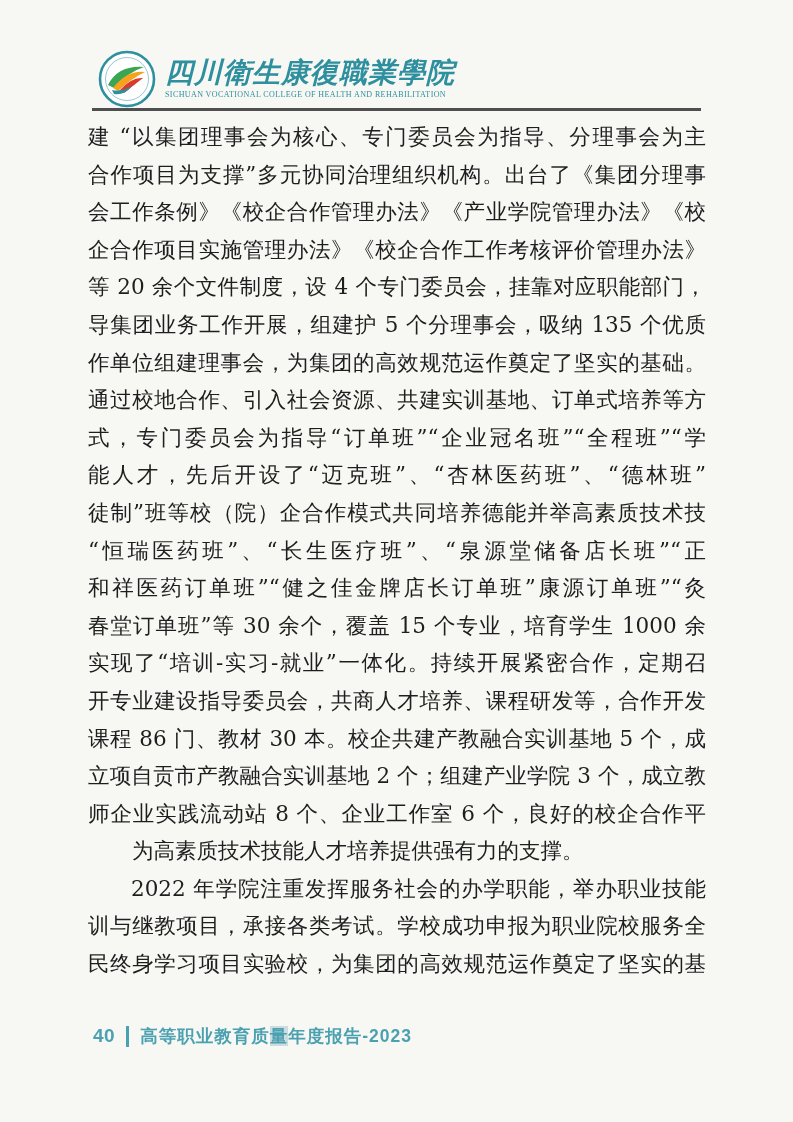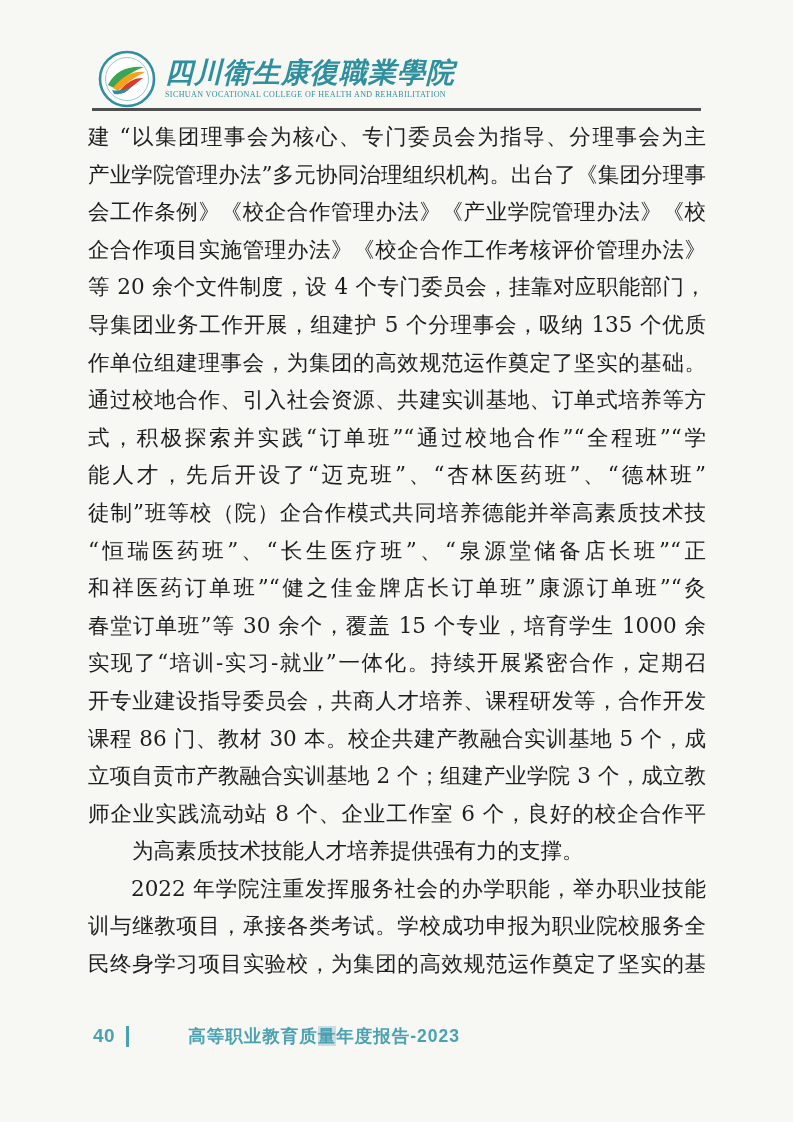--- a/index.html
+++ b/index.html
@@ -102,21 +102,21 @@
     top: 1024px;
     display: flex;
     align-items: center;
     gap: 11px;
     font-family: "Liberation Sans", sans-serif;
     font-weight: bold;
     color: #4ba1b0;
   }
   .page-number { font-size: 19px; letter-spacing: 0.5px; }
   .footer-bar { width: 3px; height: 21px; background: #4ba1b0; }
-  .report-title { font-size: 17.5px; letter-spacing: 1px; white-space: nowrap; margin-left: 48px; }
+  .report-title { font-size: 17.5px; letter-spacing: 1px; white-space: nowrap; }
   .report-title .hl { background: #ccdde2; }
 </style>
 </head>
 <body>
 
 <div class="page">
 
   <div class="header">
     <div class="logo-group">
       <svg class="emblem" viewBox="0 0 58 58" xmlns="http://www.w3.org/2000/svg">
@@ -130,28 +130,28 @@
       <div class="logo-text-block">
         <div class="college-name-zh">四川衛生康復職業學院</div>
         <div class="college-name-en">SICHUAN VOCATIONAL COLLEGE OF HEALTH AND REHABILITATION</div>
       </div>
     </div>
   </div>
   <div class="header-rule"></div>
 
   <div class="body-text">
       <div class="body-line">建 “以集团理事会为核心、专门委员会为指导、分理事会为主体、</div>
-      <div class="body-line">产业学院管理办法”多元协同治理组织机构。出台了《集团分理事</div>
+      <div class="body-line">合作项目为支撑”多元协同治理组织机构。出台了《集团分理事</div>
       <div class="body-line">会工作条例》《校企合作管理办法》《产业学院管理办法》《校</div>
       <div class="body-line">企合作项目实施管理办法》《校企合作工作考核评价管理办法》</div>
       <div class="body-line">等 20 余个文件制度，设 4 个专门委员会，挂靠对应职能部门，指</div>
       <div class="body-line">导集团业务工作开展，组建护 5 个分理事会，吸纳 135 个优质合</div>
       <div class="body-line">作单位组建理事会，为集团的高效规范运作奠定了坚实的基础。</div>
       <div class="body-line">通过校地合作、引入社会资源、共建实训基地、订单式培养等方</div>
-      <div class="body-line">式，积极探索并实践“订单班”“通过校地合作”“全程班”“学</div>
+      <div class="body-line">式，专门委员会为指导“订单班”“企业冠名班”“全程班”“学</div>
       <div class="body-line">能人才，先后开设了“迈克班”、“杏林医药班”、“德林班”</div>
       <div class="body-line">徒制”班等校（院）企合作模式共同培养德能并举高素质技术技</div>
       <div class="body-line">“恒瑞医药班”、“长生医疗班”、“泉源堂储备店长班”“正</div>
       <div class="body-line">和祥医药订单班”“健之佳金牌店长订单班”康源订单班”“灸</div>
       <div class="body-line">春堂订单班”等 30 余个，覆盖 15 个专业，培育学生 1000 余名，</div>
       <div class="body-line">实现了“培训-实习-就业”一体化。持续开展紧密合作，定期召</div>
       <div class="body-line">开专业建设指导委员会，共商人才培养、课程研发等，合作开发</div>
       <div class="body-line">课程 86 门、教材 30 本。校企共建产教融合实训基地 5 个，成功</div>
       <div class="body-line">立项自贡市产教融合实训基地 2 个；组建产业学院 3 个，成立教</div>
       <div class="body-line">师企业实践流动站 8 个、企业工作室 6 个，良好的校企合作平台，</div>

